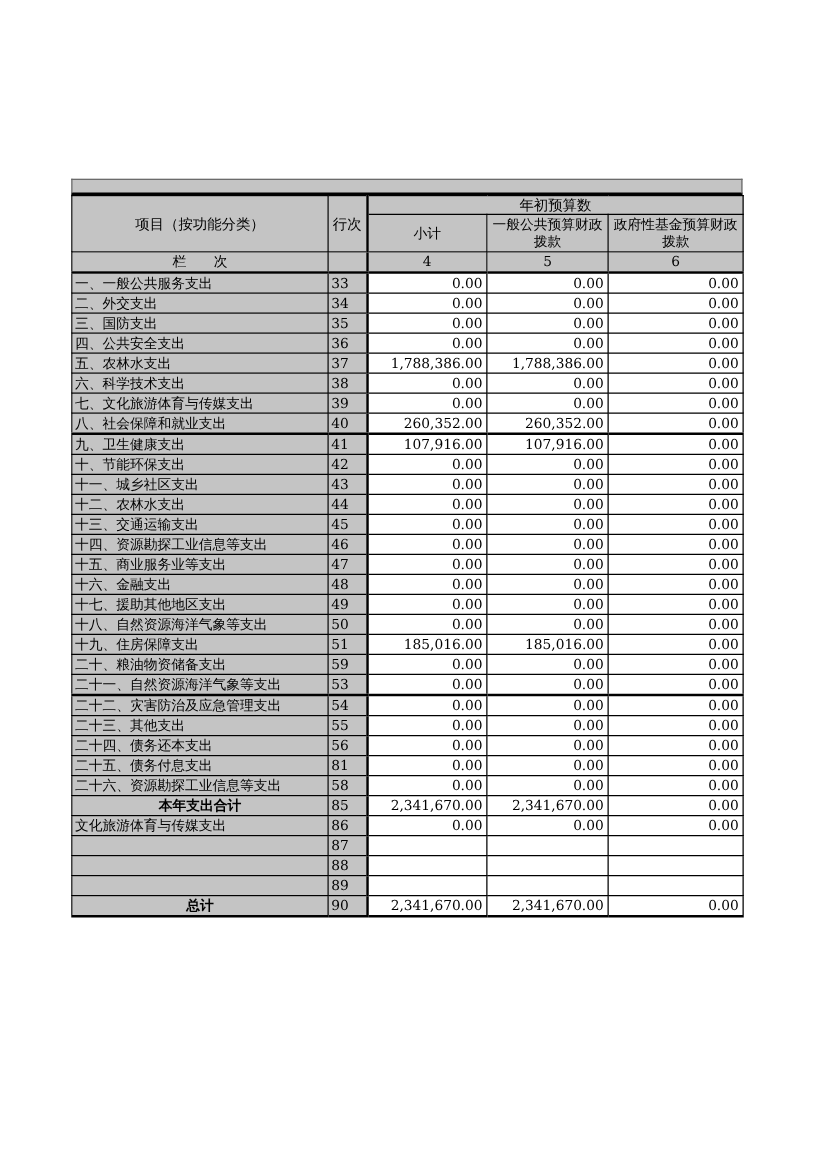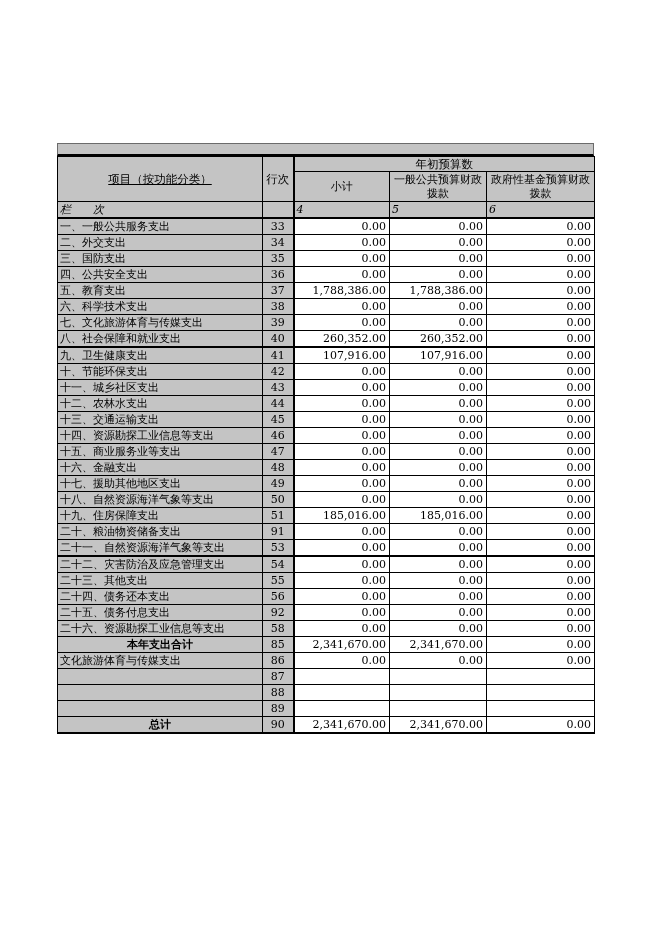--- a/index.html
+++ b/index.html
@@ -48,36 +48,34 @@
   }
   thead th{
     background:var(--gray);
     text-align:center;
     white-space:normal;
     line-height:14px;
     margin-left:14px;
   }
   tr.h-group th{height:14px;font-size:11.5px;}
   tr.h-cols th{height:30px;}
-  th.item-head{font-size:12px;text-decoration:underline;}
+  th.item-head{font-size:12px;}
   tr.lane td{
     background:var(--gray);
-    text-align:left;
+    text-align:center;
     height:15px;
     border-bottom:2px solid var(--border);
-    font-style:italic;
   }
   tbody td{height:15px;line-height:15px;}
   td.lab{
     background:var(--gray);
     text-align:left;
   }
   td.line{
     background:var(--gray);
-    text-align:center;
   }
   td.num{
     background:#ffffff;
     text-align:right;
     padding-right:3px;
   }
   td.thickL,th.thickL{border-left:2px solid var(--border);}
   tr.thickB td{border-bottom:2px solid var(--border);}
   tr.total td.lab{font-weight:bold;text-align:center;}
   tr.grand td{border-bottom:2px solid var(--border);}
@@ -138,21 +136,21 @@
             <td class="num">0.00</td>
           </tr>
           <tr>
             <td class="lab">四、公共安全支出</td>
             <td class="line">36</td>
             <td class="num thickL">0.00</td>
             <td class="num">0.00</td>
             <td class="num">0.00</td>
           </tr>
           <tr>
-            <td class="lab">五、教育支出</td>
+            <td class="lab">五、农林水支出</td>
             <td class="line">37</td>
             <td class="num thickL">1,788,386.00</td>
             <td class="num">1,788,386.00</td>
             <td class="num">0.00</td>
           </tr>
           <tr>
             <td class="lab">六、科学技术支出</td>
             <td class="line">38</td>
             <td class="num thickL">0.00</td>
             <td class="num">0.00</td>
@@ -244,21 +242,21 @@
           </tr>
           <tr>
             <td class="lab">十九、住房保障支出</td>
             <td class="line">51</td>
             <td class="num thickL">185,016.00</td>
             <td class="num">185,016.00</td>
             <td class="num">0.00</td>
           </tr>
           <tr>
             <td class="lab">二十、粮油物资储备支出</td>
-            <td class="line">91</td>
+            <td class="line">59</td>
             <td class="num thickL">0.00</td>
             <td class="num">0.00</td>
             <td class="num">0.00</td>
           </tr>
           <tr class="thickB">
             <td class="lab">二十一、自然资源海洋气象等支出</td>
             <td class="line">53</td>
             <td class="num thickL">0.00</td>
             <td class="num">0.00</td>
             <td class="num">0.00</td>
@@ -279,21 +277,21 @@
           </tr>
           <tr>
             <td class="lab">二十四、债务还本支出</td>
             <td class="line">56</td>
             <td class="num thickL">0.00</td>
             <td class="num">0.00</td>
             <td class="num">0.00</td>
           </tr>
           <tr>
             <td class="lab">二十五、债务付息支出</td>
-            <td class="line">92</td>
+            <td class="line">81</td>
             <td class="num thickL">0.00</td>
             <td class="num">0.00</td>
             <td class="num">0.00</td>
           </tr>
           <tr>
             <td class="lab">二十六、资源勘探工业信息等支出</td>
             <td class="line">58</td>
             <td class="num thickL">0.00</td>
             <td class="num">0.00</td>
             <td class="num">0.00</td>

